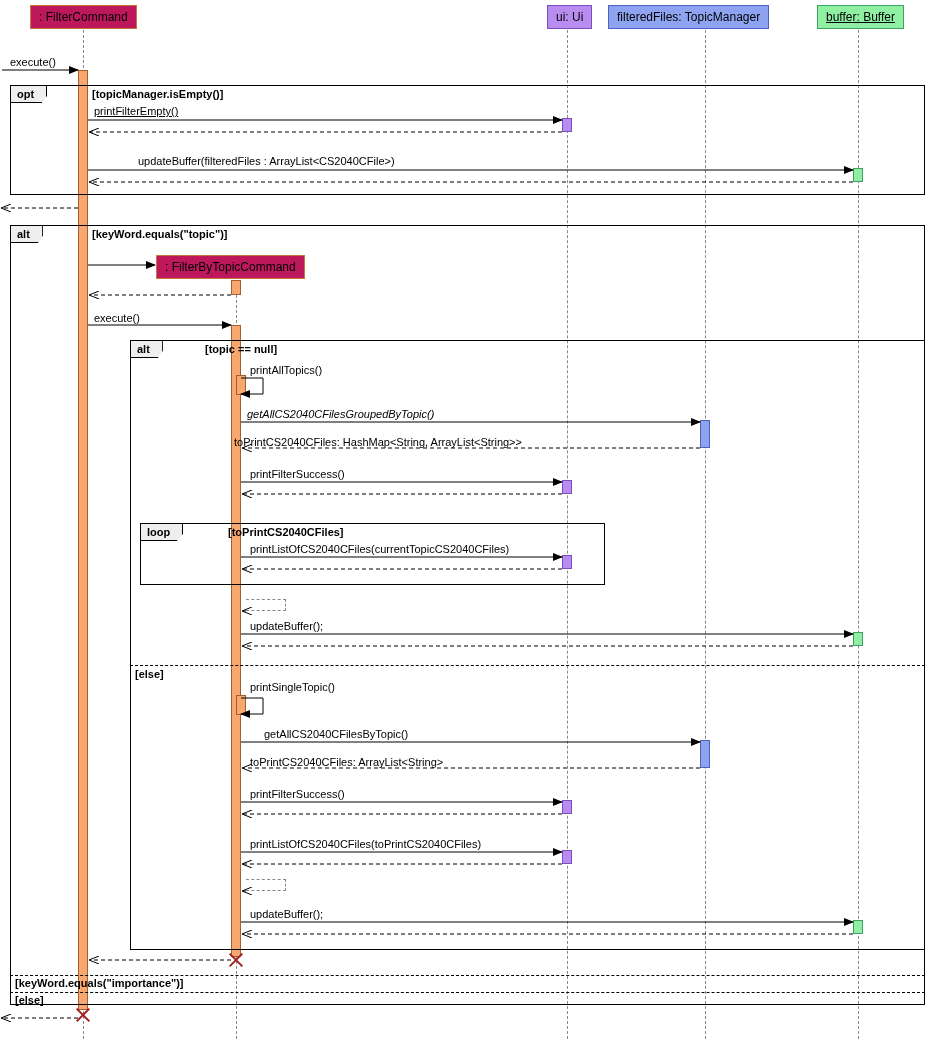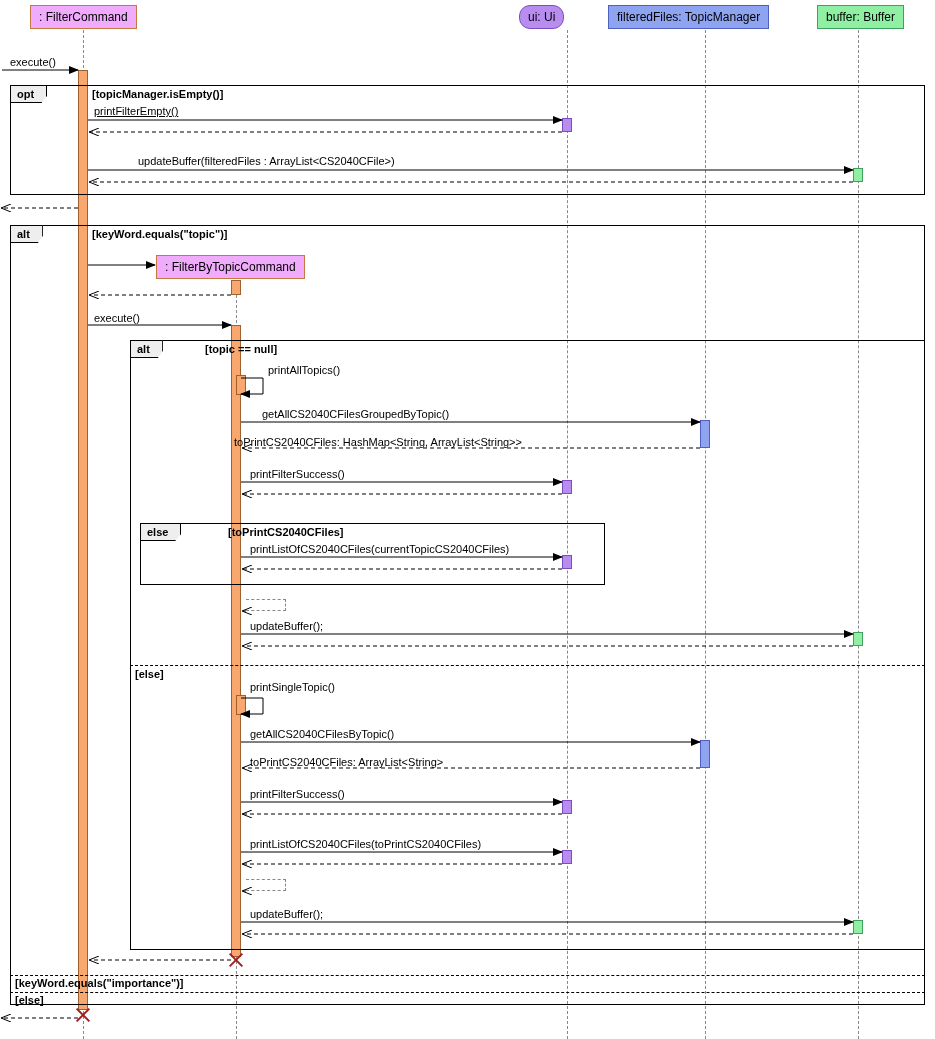--- a/index.html
+++ b/index.html
@@ -1,18 +1,18 @@
 <!DOCTYPE html>
 <html><head>
 <meta charset="utf-8">
 <style>
   * { box-sizing: border-box; margin:0; padding:0; }
   body { font-family: Arial, sans-serif; font-size:12px; background:#fff; width:935px; height:1039px; position:relative; }
   .participant { position:absolute; top:5px; border:1px solid #888; padding:4px 8px; text-align:center; white-space:nowrap; }
-  .p1 { background:#f0abfc; border-color:#c47840; }
+  .p1 { background:#be185d; border-color:#c47840; }
   .p2 { background:#b98df0; border-color:#7a4ec0; }
   .p3 { background:#8fa4f0; border-color:#5060c0; }
   .p4 { background:#8ff0a4; border-color:#40a060; }
   .lifeline { position:absolute; top:30px; bottom:0; border-left:1.5px dashed #888; }
   .actbar { position:absolute; width:10px; border:1px solid #a06030; background:#f8a76f; }
   .actbar.purple { background:#b98df0; border-color:#7a4ec0; }
   .actbar.blue { background:#8fa4f0; border-color:#5060c0; }
   .actbar.green { background:#8ff0a4; border-color:#40a060; }
   .frame { position:absolute; border:1px solid #000; background:transparent; }
   .frame-label { position:absolute; top:-1px; left:-1px; background:#eee; border:1px solid #000; padding:2px 12px 2px 6px; font-weight:bold; font-size:11px; clip-path: polygon(0 0, 100% 0, 100% 60%, 85% 100%, 0 100%); }
@@ -29,23 +29,23 @@
 </head>
 <body>
 
 <div class="lifeline" style="left:83px;"></div>
 <div class="lifeline" style="left:236px; top:285px;"></div>
 <div class="lifeline" style="left:567px;"></div>
 <div class="lifeline" style="left:705px;"></div>
 <div class="lifeline" style="left:858px;"></div>
 
 <div class="participant p1" style="left:30px;">: FilterCommand</div>
-<div class="participant p2" style="left:519px;border-radius:11px;">ui: Ui</div>
+<div class="participant p2" style="left:547px;">ui: Ui</div>
 <div class="participant p3" style="left:608px;">filteredFiles: TopicManager</div>
-<div class="participant p4" style="left:817px;">buffer: Buffer</div>
+<div class="participant p4" style="left:817px;text-decoration:underline;">buffer: Buffer</div>
 <div class="participant p1" style="left:156px; top:255px;">: FilterByTopicCommand</div>
 
 <div class="actbar" style="left:78px; top:70px; height:940px;"></div>
 <div class="actbar" style="left:231px; top:280px; height:15px;"></div>
 <div class="actbar" style="left:231px; top:325px; height:632px;"></div>
 <div class="actbar" style="left:236px; top:375px; height:20px;"></div>
 <div class="actbar" style="left:236px; top:695px; height:20px;"></div>
 
 <div class="actbar purple" style="left:562px; top:118px; height:14px;"></div>
 <div class="actbar green" style="left:853px; top:168px; height:14px;"></div>
@@ -69,44 +69,44 @@
   <div class="frame-label">alt</div>
 </div>
 <div class="guard" style="left:92px; top:228px;">[keyWord.equals("topic")]</div>
 
 <div class="frame" style="left:130px; top:340px; width:795px; height:610px;">
   <div class="frame-label">alt</div>
 </div>
 <div class="guard" style="left:205px; top:343px;">[topic == null]</div>
 
 <div class="frame" style="left:140px; top:523px; width:465px; height:62px;">
-  <div class="frame-label">else</div>
+  <div class="frame-label">loop</div>
 </div>
 <div class="guard" style="left:228px; top:526px;">[toPrintCS2040CFiles]</div>
 
 <div class="divider" style="left:130px; top:665px; width:795px;"></div>
 <div class="guard" style="left:135px; top:668px;">[else]</div>
 
 <div class="divider" style="left:10px; top:975px; width:915px;"></div>
 <div class="guard" style="left:15px; top:977px;">[keyWord.equals("importance")]</div>
 <div class="divider" style="left:10px; top:992px; width:915px;"></div>
 <div class="guard" style="left:15px; top:994px;">[else]</div>
 
 <div class="msg-label" style="left:10px; top:56px;">execute()</div>
 <div class="msg-label" style="left:94px; top:105px;text-decoration:underline;">printFilterEmpty()</div>
 <div class="msg-label" style="left:94px; top:155px;margin-left:44px;">updateBuffer(filteredFiles : ArrayList&lt;CS2040CFile&gt;)</div>
 <div class="msg-label" style="left:94px; top:312px;">execute()</div>
-<div class="msg-label" style="left:268px; top:364px;">printAllTopics()</div>
-<div class="msg-label" style="left:262px; top:408px;">getAllCS2040CFilesGroupedByTopic()</div>
+<div class="msg-label" style="left:250px; top:364px;">printAllTopics()</div>
+<div class="msg-label" style="left:247px; top:408px;font-style:italic;">getAllCS2040CFilesGroupedByTopic()</div>
 <div class="msg-label" style="left:234px; top:436px;">toPrintCS2040CFiles: HashMap&lt;String, ArrayList&lt;String&gt;&gt;</div>
 <div class="msg-label" style="left:250px; top:468px;">printFilterSuccess()</div>
 <div class="msg-label" style="left:250px; top:543px;">printListOfCS2040CFiles(currentTopicCS2040CFiles)</div>
 <div class="msg-label" style="left:250px; top:620px;">updateBuffer();</div>
 <div class="msg-label" style="left:250px; top:681px;">printSingleTopic()</div>
-<div class="msg-label" style="left:250px; top:728px;">getAllCS2040CFilesByTopic()</div>
+<div class="msg-label" style="left:264px; top:728px;">getAllCS2040CFilesByTopic()</div>
 <div class="msg-label" style="left:250px; top:756px;">toPrintCS2040CFiles: ArrayList&lt;String&gt;</div>
 <div class="msg-label" style="left:250px; top:788px;">printFilterSuccess()</div>
 <div class="msg-label" style="left:250px; top:838px;">printListOfCS2040CFiles(toPrintCS2040CFiles)</div>
 <div class="msg-label" style="left:250px; top:908px;">updateBuffer();</div>
 
 <div class="destroy" style="left:227px; top:950px;"></div>
 <div class="destroy" style="left:74px; top:1005px;"></div>
 
 <div class="dashed-ret-box" style="left:246px; top:599px;"></div>
 <div class="dashed-ret-box" style="left:246px; top:879px;"></div>

